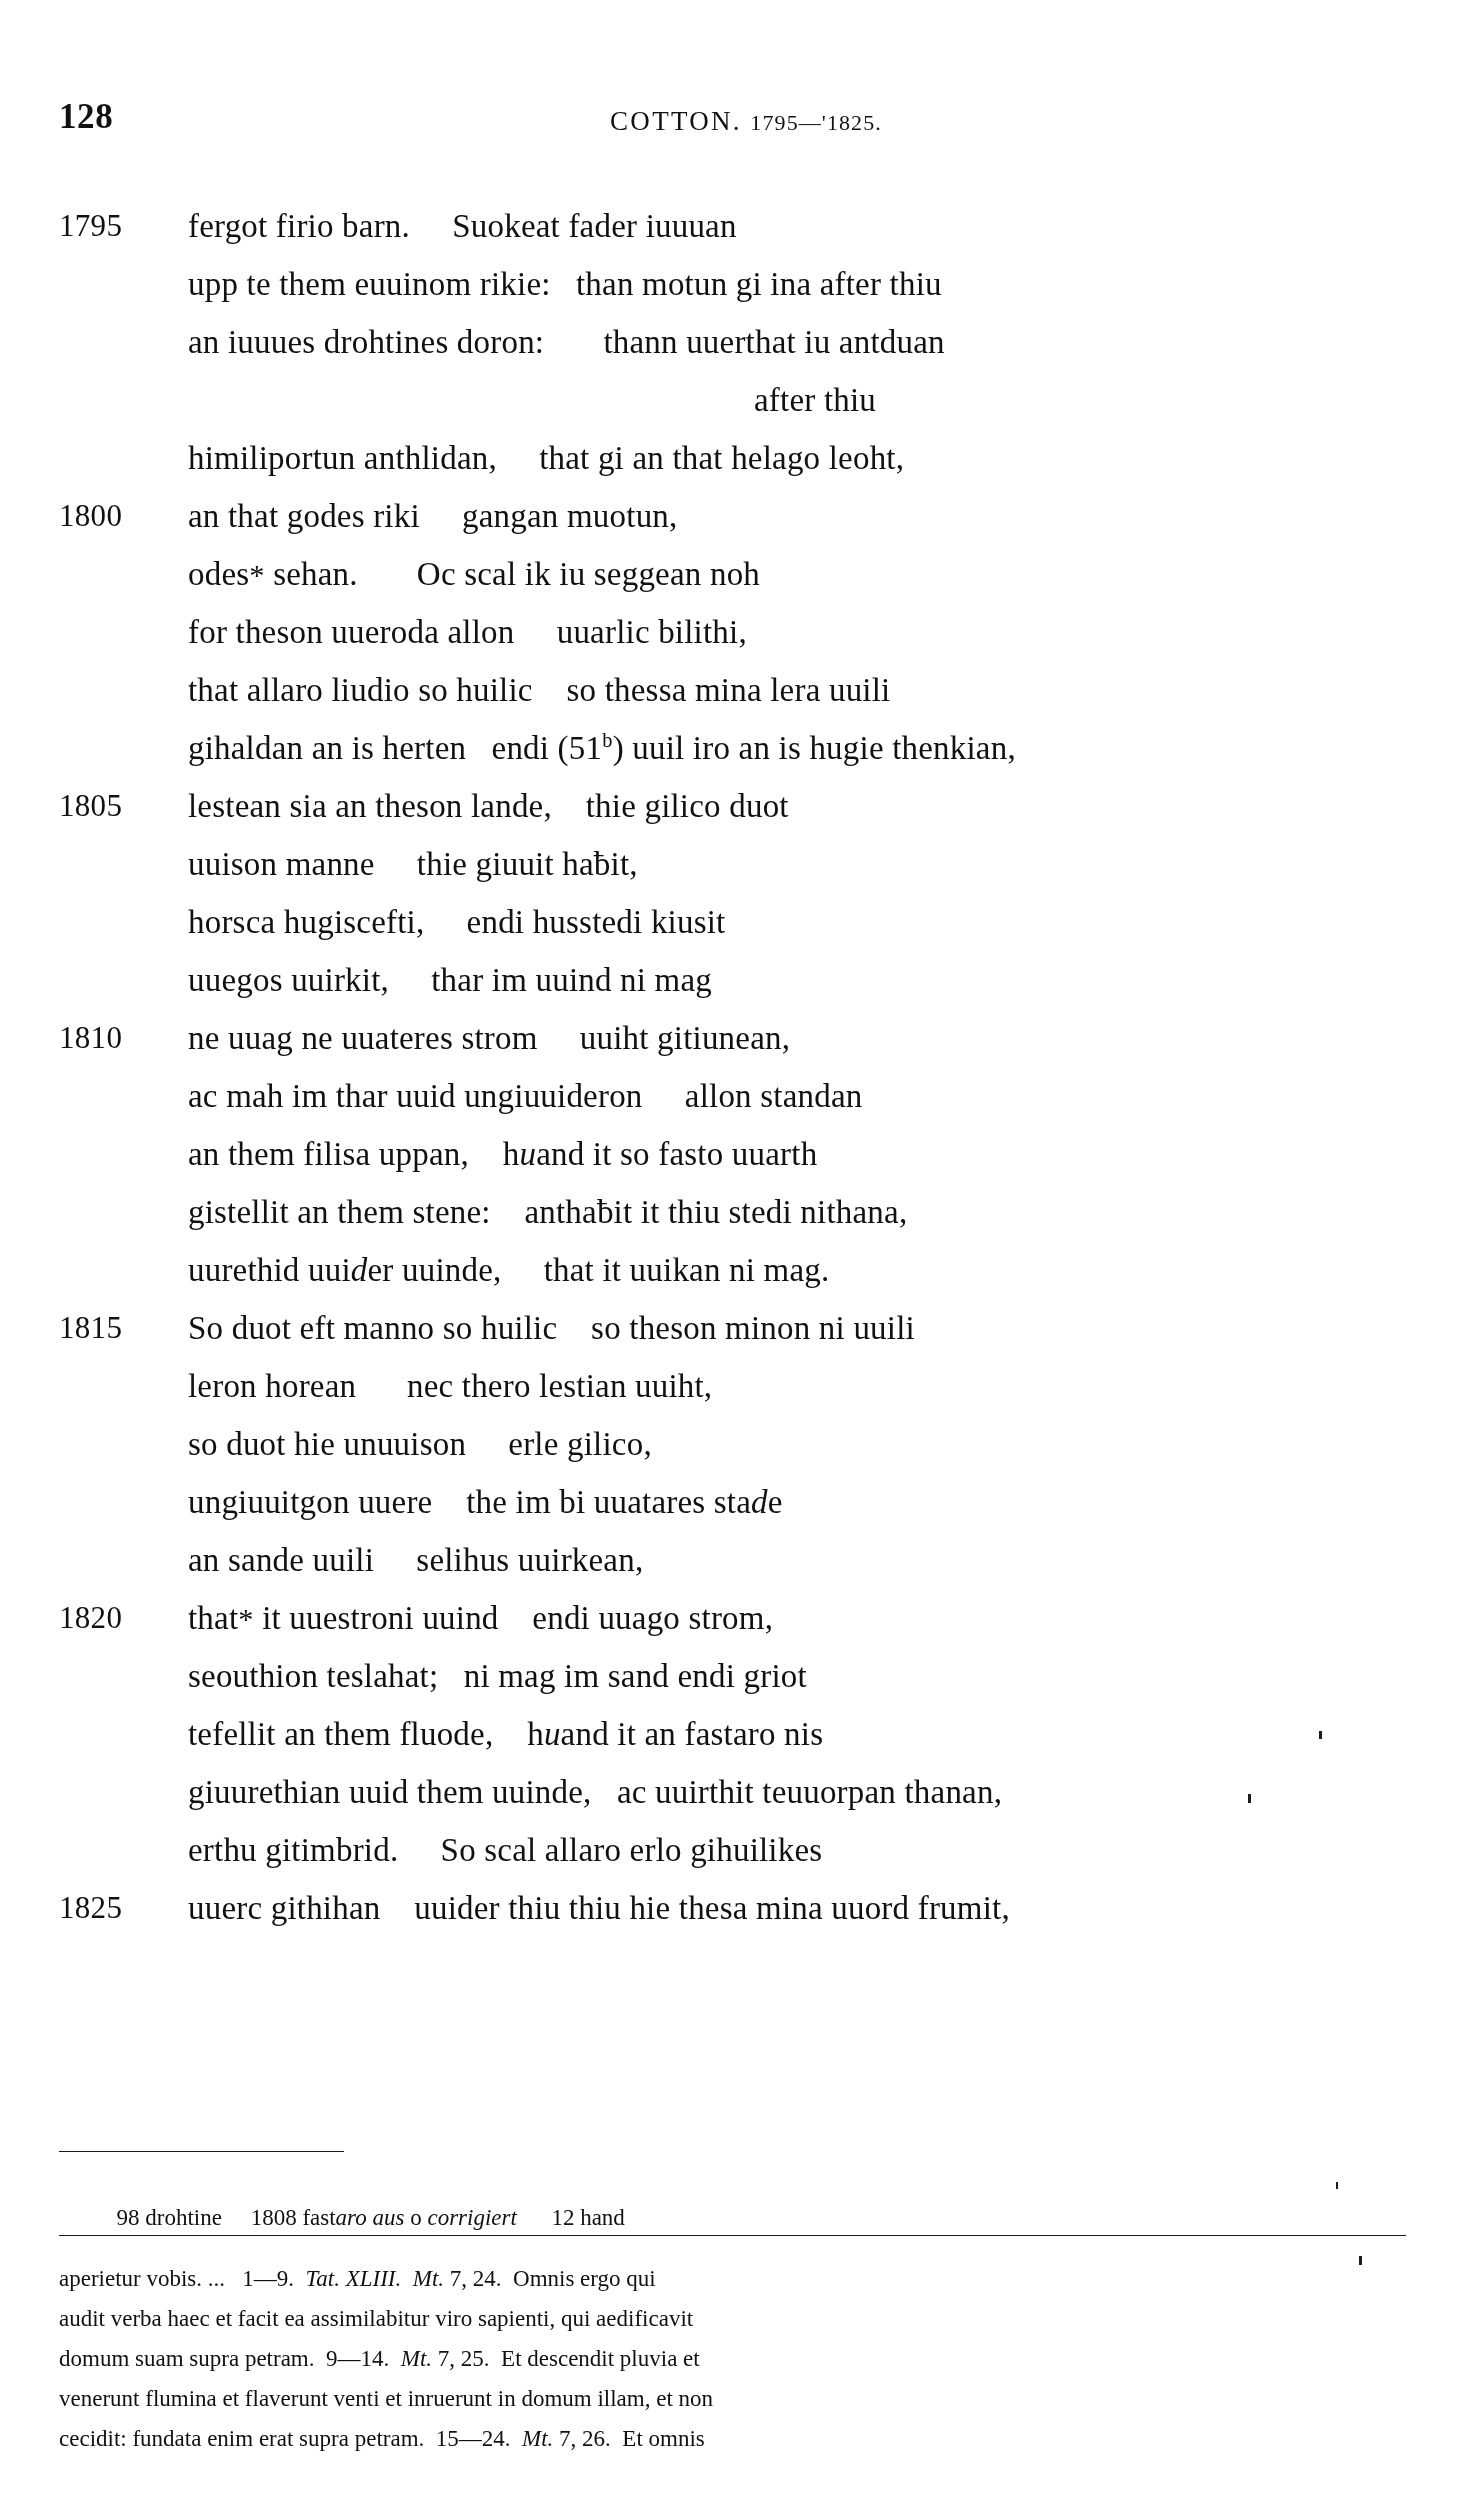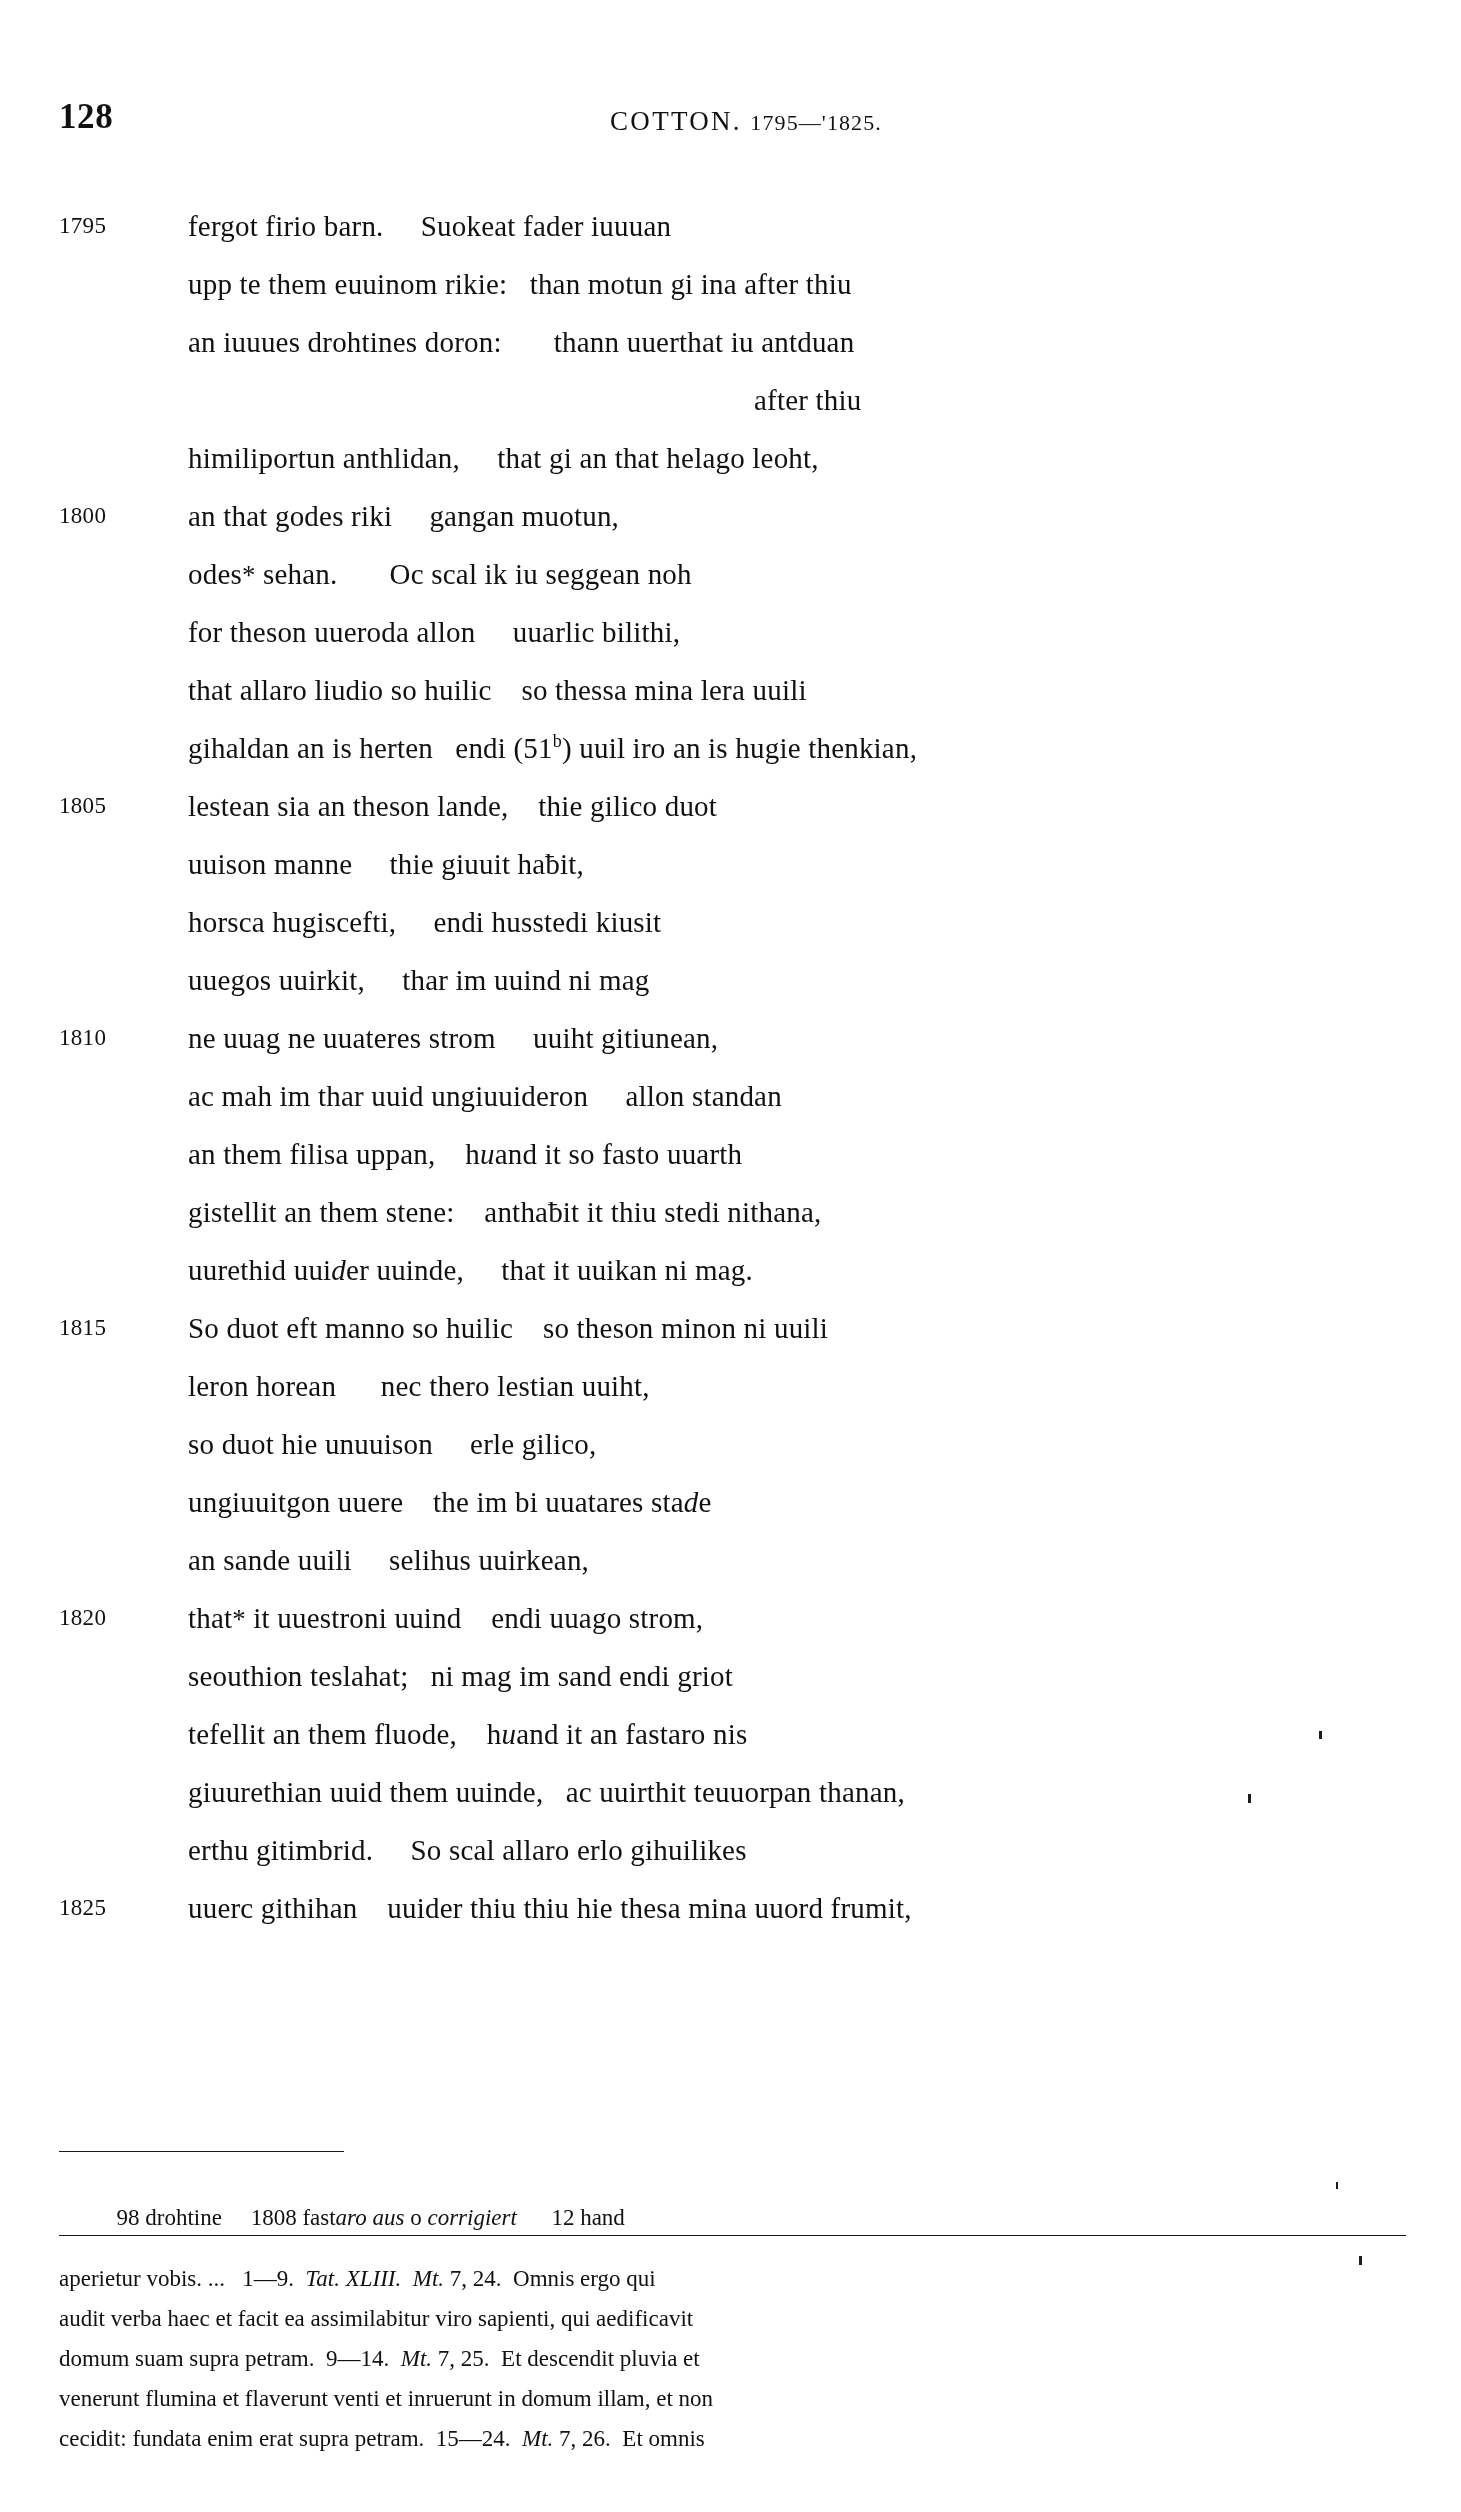--- a/index.html
+++ b/index.html
@@ -66,28 +66,28 @@
     font-size: 31px;
     line-height: 58px;
     white-space: pre;
   }
   .vnum {
     position: absolute;
     left: 59px;
     top: 0;
     width: 108px;
     text-align: left;
-    font-size: 23px;
+    font-size: 31px;
     letter-spacing: 0.3px;
   }
   .vtext {
     position: absolute;
     left: 188px;
     top: 0;
-    font-size: 29px;
+    font-size: 33px;
     letter-spacing: 0.2px;
   }
   
   .vtext.far { left: 754px; }
 
   .vtext i, .vnum i { font-style: italic; }
   .vtext sup {
     font-size: 0.62em;
     vertical-align: super;
     line-height: 0;

